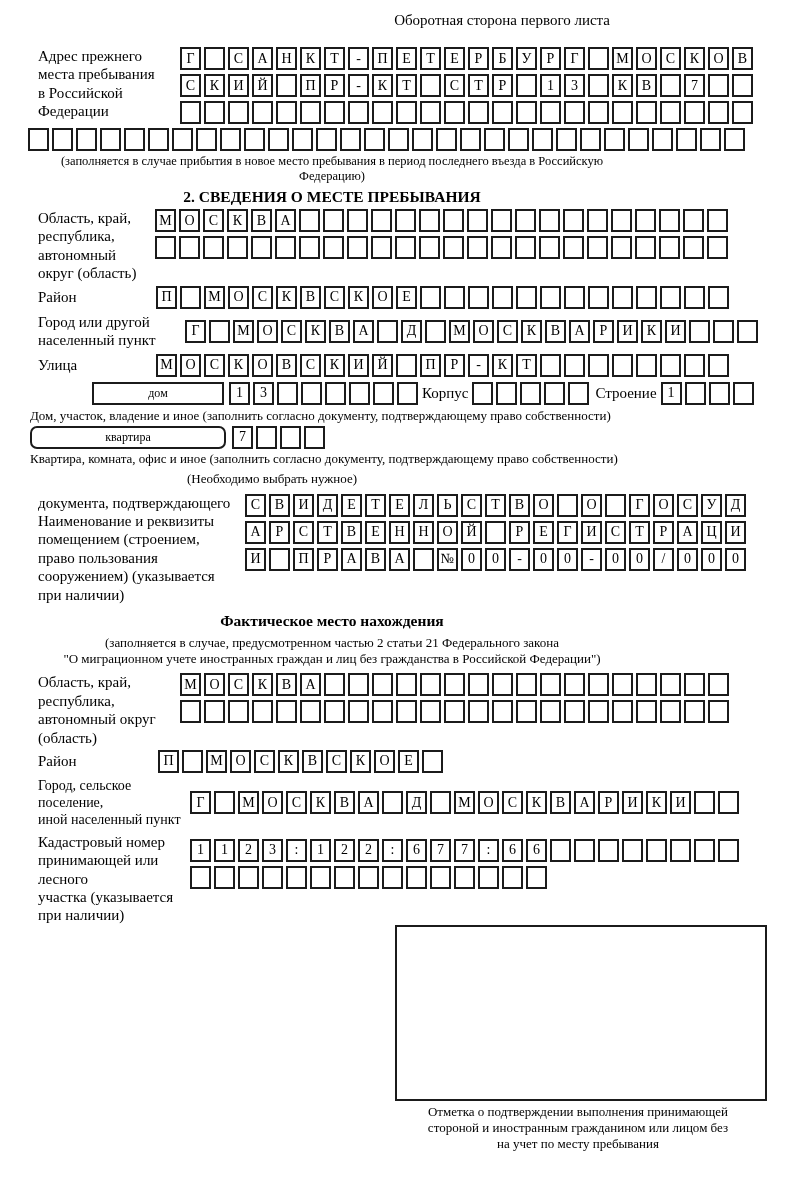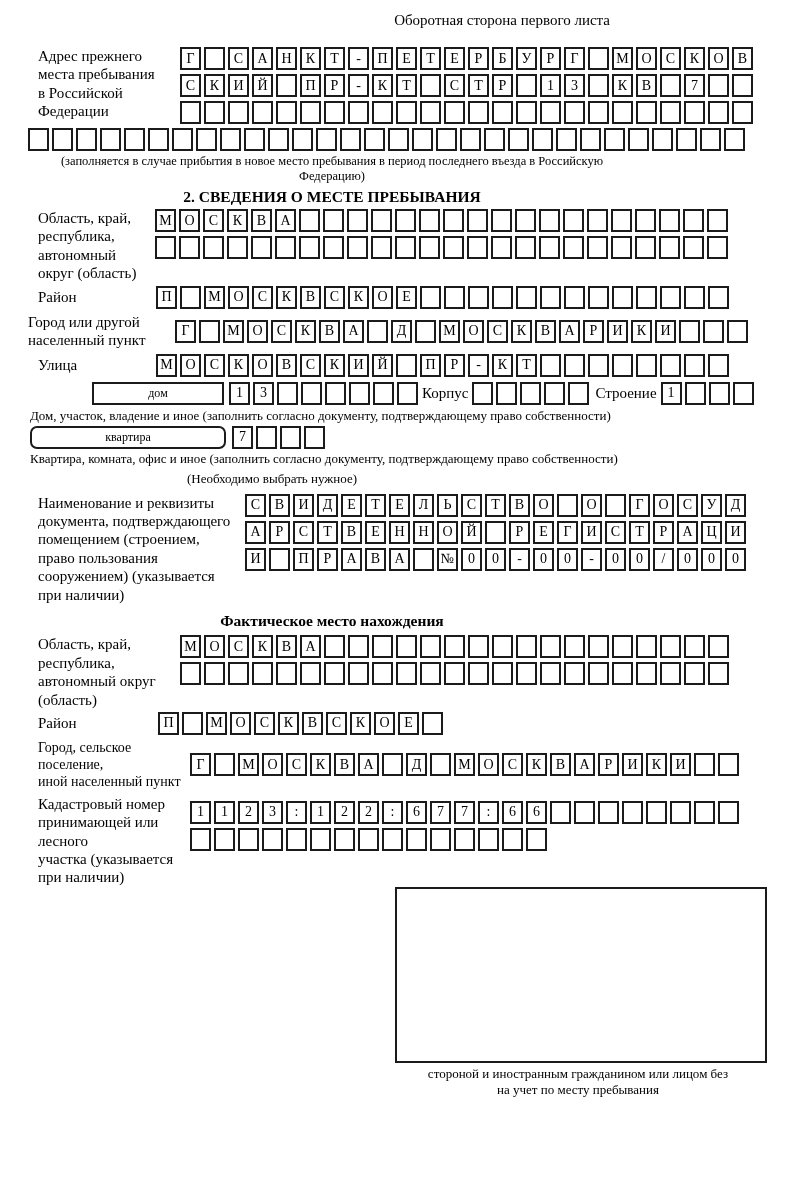--- a/index.html
+++ b/index.html
@@ -242,21 +242,21 @@
         <span class="cell"></span>
         <span class="cell"></span>
         <span class="cell"></span>
         <span class="cell"></span>
         <span class="cell"></span>
         <span class="cell"></span>
       </div>
   </div>
 
   <div class="frow vcenter" style="margin-top:4px;">
-    <div class="lbl" style="width:147px;">
+    <div class="lbl" style="margin-left:10px;width:147px;">
         <div class="line">Город или другой</div>
         <div class="line">населенный пункт</div>
       </div>
     <div class="cells">
         <span class="cell">Г</span>
         <span class="cell"></span>
         <span class="cell">М</span>
         <span class="cell">О</span>
         <span class="cell">С</span>
         <span class="cell">К</span>
@@ -349,22 +349,22 @@
         <span class="cell"></span>
         <span class="cell"></span>
       </div>
   </div>
   <div class="cap" style="margin:2px 0 5px 2px;">Квартира, комната, офис и иное (заполнить согласно документу, подтверждающему право собственности)</div>
 
   <div class="cap center" style="box-sizing:border-box;width:100%;padding-right:120px;margin:2px 0 7px 0;">(Необходимо выбрать нужное)</div>
 
   <div class="frow">
     <div class="lbl" style="margin-left:10px;width:207px;">
+        <div class="line">документа, подтверждающего</div>
         <div class="line">Наименование и реквизиты</div>
-        <div class="line">документа, подтверждающего</div>
         <div class="line">помещением (строением,</div>
         <div class="line">право пользования</div>
         <div class="line">сооружением) (указывается</div>
         <div class="line">при наличии)</div>
       </div>
     <div class="cellcol">
       <div class="cells">
           <span class="cell">С</span>
           <span class="cell">В</span>
           <span class="cell">И</span>
@@ -430,20 +430,24 @@
           <span class="cell">0</span>
           <span class="cell">/</span>
           <span class="cell">0</span>
           <span class="cell">0</span>
           <span class="cell">0</span>
         </div>
     </div>
   </div>
 
   <div class="title" style="margin-top:8px;margin-bottom:5px;">Фактическое место нахождения</div>
+  <div class="notelines" style="margin-bottom:6px;">
+      <div class="line">(заполняется в случае, предусмотренном частью 2 статьи 21 Федерального закона</div>
+      <div class="line">"О миграционном учете иностранных граждан и лиц без гражданства в Российской Федерации")</div>
+    </div>
 
   <div class="frow">
     <div class="lbl" style="margin-left:10px;width:142px;">
         <div class="line">Область, край,</div>
         <div class="line">республика,</div>
         <div class="line">автономный округ</div>
         <div class="line">(область)</div>
       </div>
     <div class="cellcol">
       <div class="cells">
@@ -597,17 +601,18 @@
           <span class="cell"></span>
           <span class="cell"></span>
           <span class="cell"></span>
           <span class="cell"></span>
         </div>
     </div>
   </div>
 
   <div class="stampbox"></div>
   <div class="stampcap">
+      <div class="line">Отметка о подтверждении выполнения принимающей</div>
       <div class="line">стороной и иностранным гражданином или лицом без</div>
       <div class="line">на учет по месту пребывания</div>
     </div>
 
 </div>
 
 </body></html>

